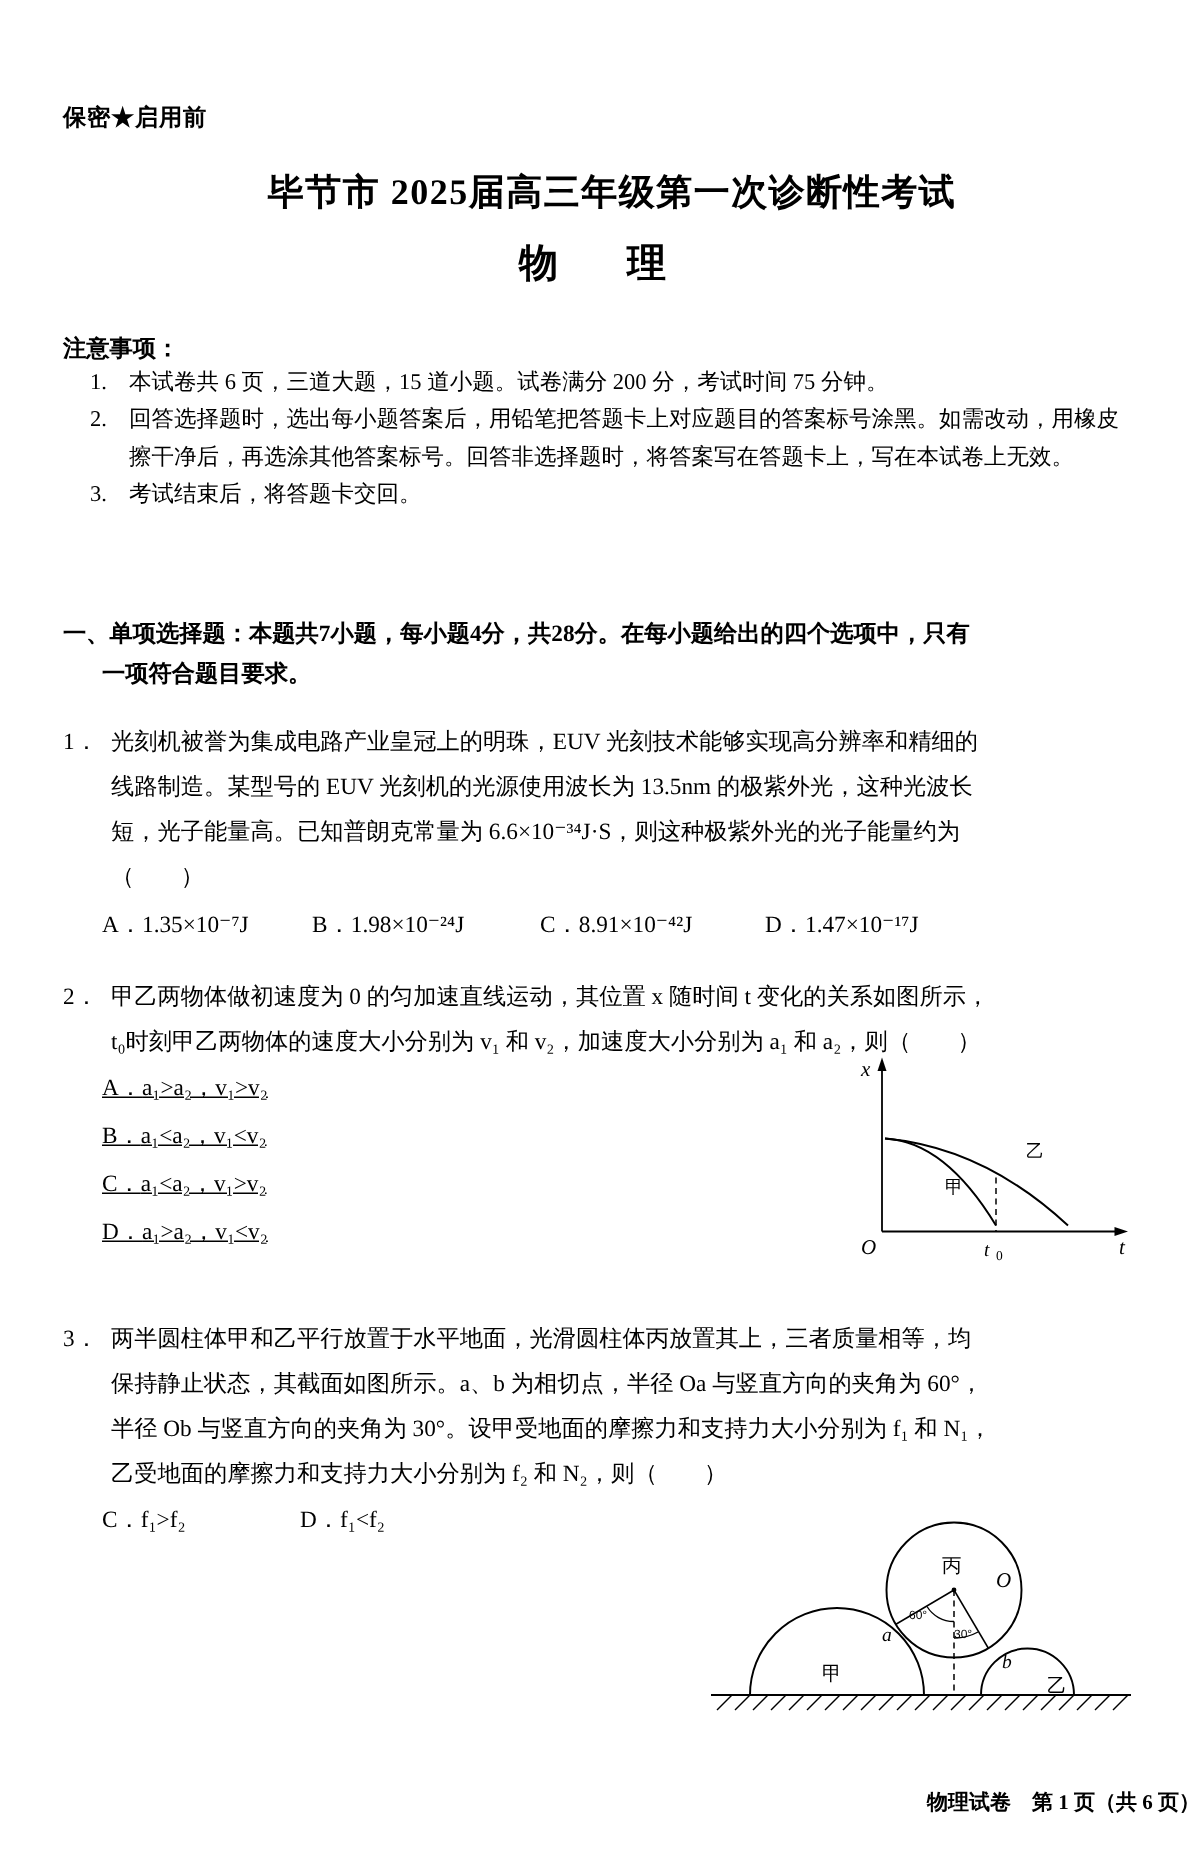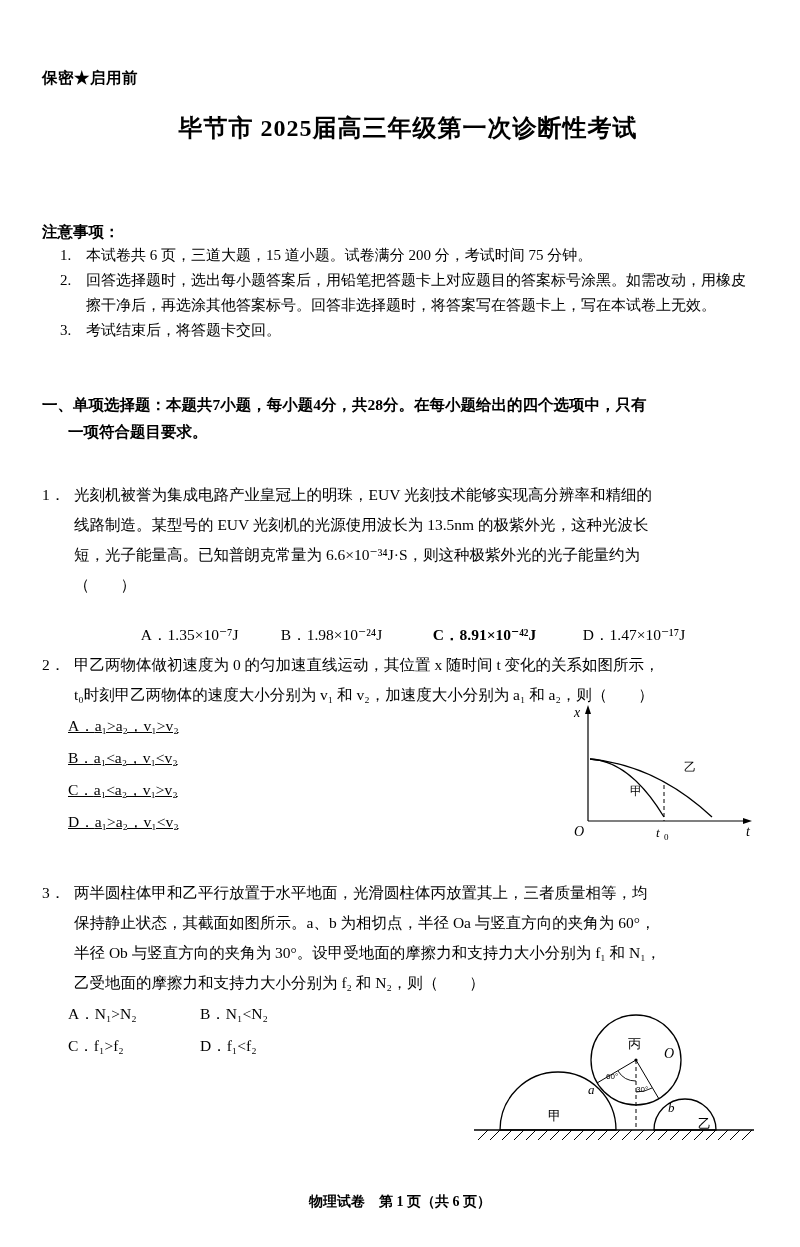--- a/index.html
+++ b/index.html
@@ -74,21 +74,21 @@
     width: 26px;
     flex: 0 0 26px;
     text-align: left;
   }
   .notice-text {
     flex: 1;
   }
   .sec-head {
     position: absolute;
     left: 42px;
-    top: 391px;
+    top: 409px;
     width: 716px;
     font-size: 15.5px;
     font-weight: bold;
     line-height: 27px;
   }
   .sec-head .indent2 {
     display: block;
     padding-left: 26px;
   }
   .q {
@@ -107,24 +107,24 @@
     margin-left: 32px;
   }
   .opt-row {
     display: flex;
     margin-left: 26px;
   }
   .opt {
     white-space: nowrap;
   }
   .q1 { left: 42px; top: 480px; width: 716px; }
-  .q1 .opt-row { margin-top: 20px; justify-content: center; }
+  .q1 .opt-row { margin-top: 2px; }
   .q1 .opt:nth-child(1) { width: 140px; }
   .q1 .opt:nth-child(2) { width: 152px; }
-  .q1 .opt:nth-child(3) { width: 150px; font-weight: bold; }
+  .q1 .opt:nth-child(3) { width: 150px; }
 
   .q2 { left: 42px; top: 650px; width: 716px; }
   .q2opts { margin-left: 26px; }
   .q2opts div { line-height: 32px; text-decoration: underline; }
 
   .q3 { left: 42px; top: 878px; width: 716px; }
   .q3opts { margin-left: 26px; }
   .q3opts .row { display: flex; line-height: 32px; }
   .q3opts .row .c1 { width: 132px; }
 
@@ -140,33 +140,34 @@
     left: 468px;
     top: 1012px;
     width: 292px;
     height: 142px;
   }
   .footer {
     position: absolute;
     left: 0;
     right: 0;
     bottom: 36px;
-    text-align: center;
+    text-align: right;
     font-size: 14px;
     font-weight: bold;
   }
 </style>
 </head>
 <body>
 
 <div class="page">
 
   <div class="secret">保密★启用前</div>
 
   <div class="title-main">毕节市 2025届高三年级第一次诊断性考试</div>
+  <div class="title-sub">物　理</div>
 
   <div class="notice-head">注意事项：</div>
   <div class="notice-list">
     <div class="notice-item">
       <span class="notice-num">1.</span>
       <span class="notice-text">本试卷共 6 页，三道大题，15 道小题。试卷满分 200 分，考试时间 75 分钟。</span>
     </div>
     <div class="notice-item">
       <span class="notice-num">2.</span>
       <span class="notice-text">回答选择题时，选出每小题答案后，用铅笔把答题卡上对应题目的答案标号涂黑。如需改动，用橡皮擦干净后，再选涂其他答案标号。回答非选择题时，将答案写在答题卡上，写在本试卷上无效。</span>
@@ -238,24 +239,20 @@
 
   <div class="q q3">
     <span class="q-num">3．</span>
     <div class="q-body">
       <div>两半圆柱体甲和乙平行放置于水平地面，光滑圆柱体丙放置其上，三者质量相等，均</div>
       <div>保持静止状态，其截面如图所示。a、b 为相切点，半径 Oa 与竖直方向的夹角为 60°，</div>
       <div>半径 Ob 与竖直方向的夹角为 30°。设甲受地面的摩擦力和支持力大小分别为 f₁ 和 N₁，</div>
       <div>乙受地面的摩擦力和支持力大小分别为 f₂ 和 N₂，则（　　）</div>
     </div>
     <div class="q3opts">
-      <div class="row">
-        <span class="c1"><span>A．</span><span>N₁&gt;N₂</span></span>
-        <span><span>B．</span><span>N₁&lt;N₂</span></span>
-      </div>
       <div class="row">
         <span class="c1"><span>C．</span><span>f₁&gt;f₂</span></span>
         <span><span>D．</span><span>f₁&lt;f₂</span></span>
       </div>
     </div>
   </div>
 
   <div class="fig3">
     <svg width="292" height="142" viewBox="0 0 292 142" xmlns="http://www.w3.org/2000/svg">
 

